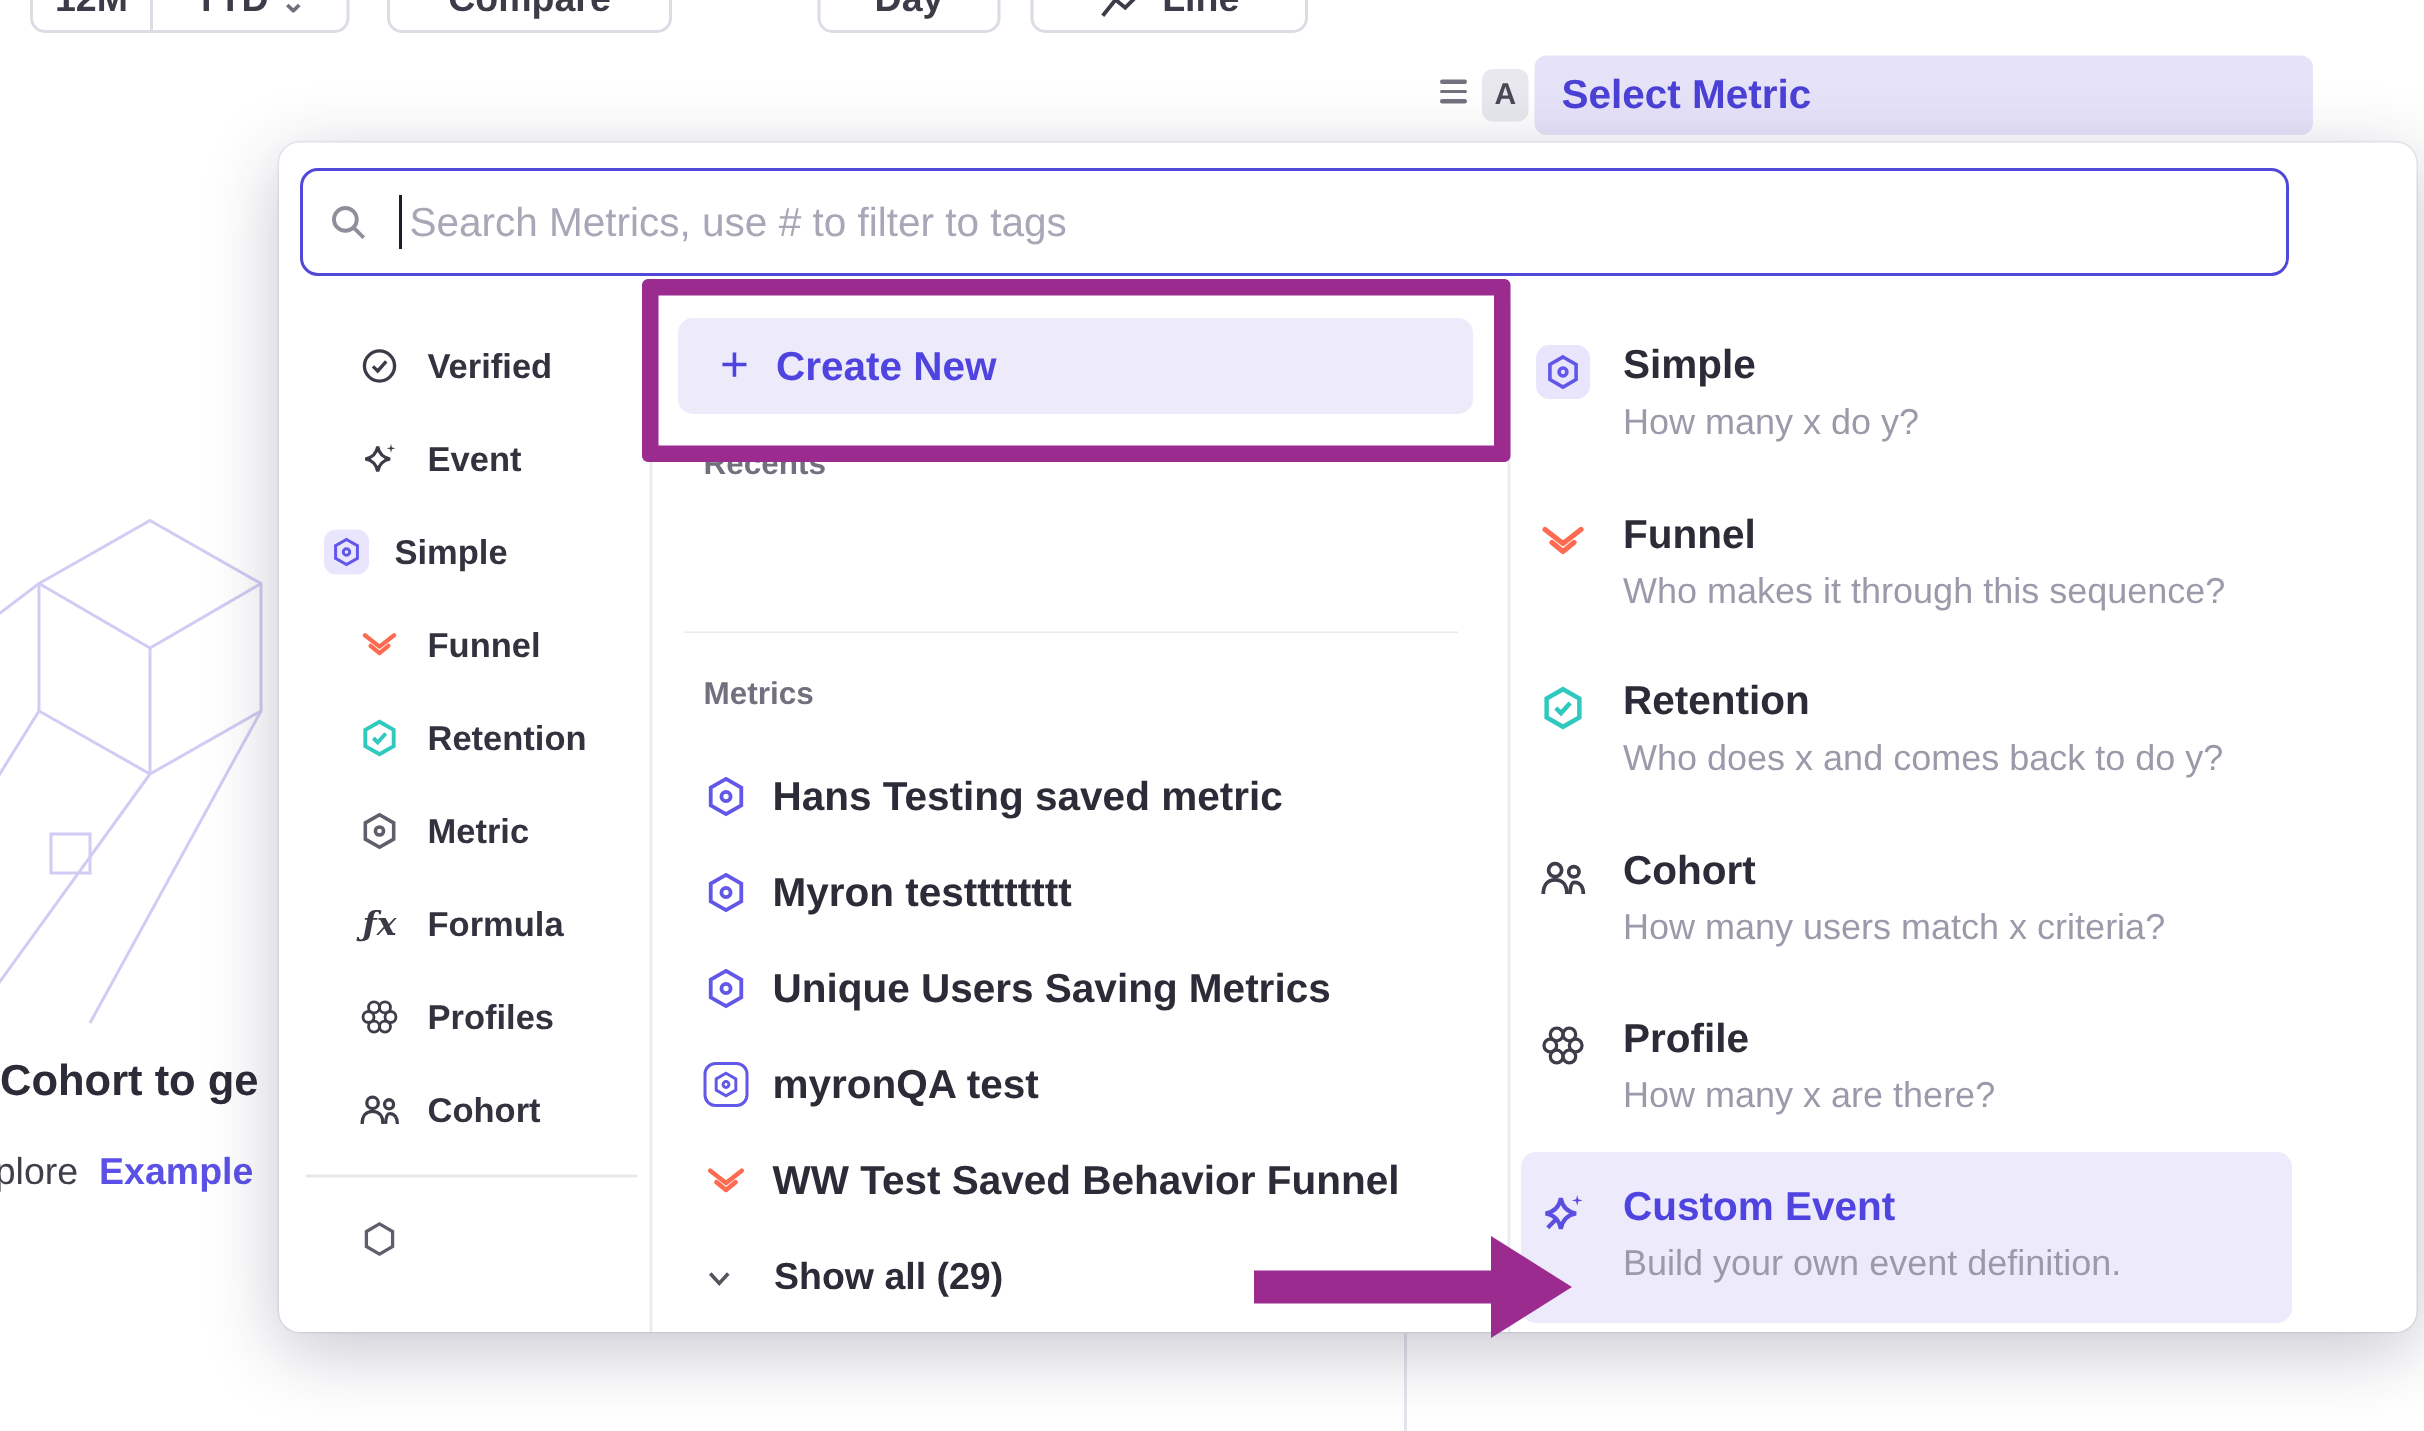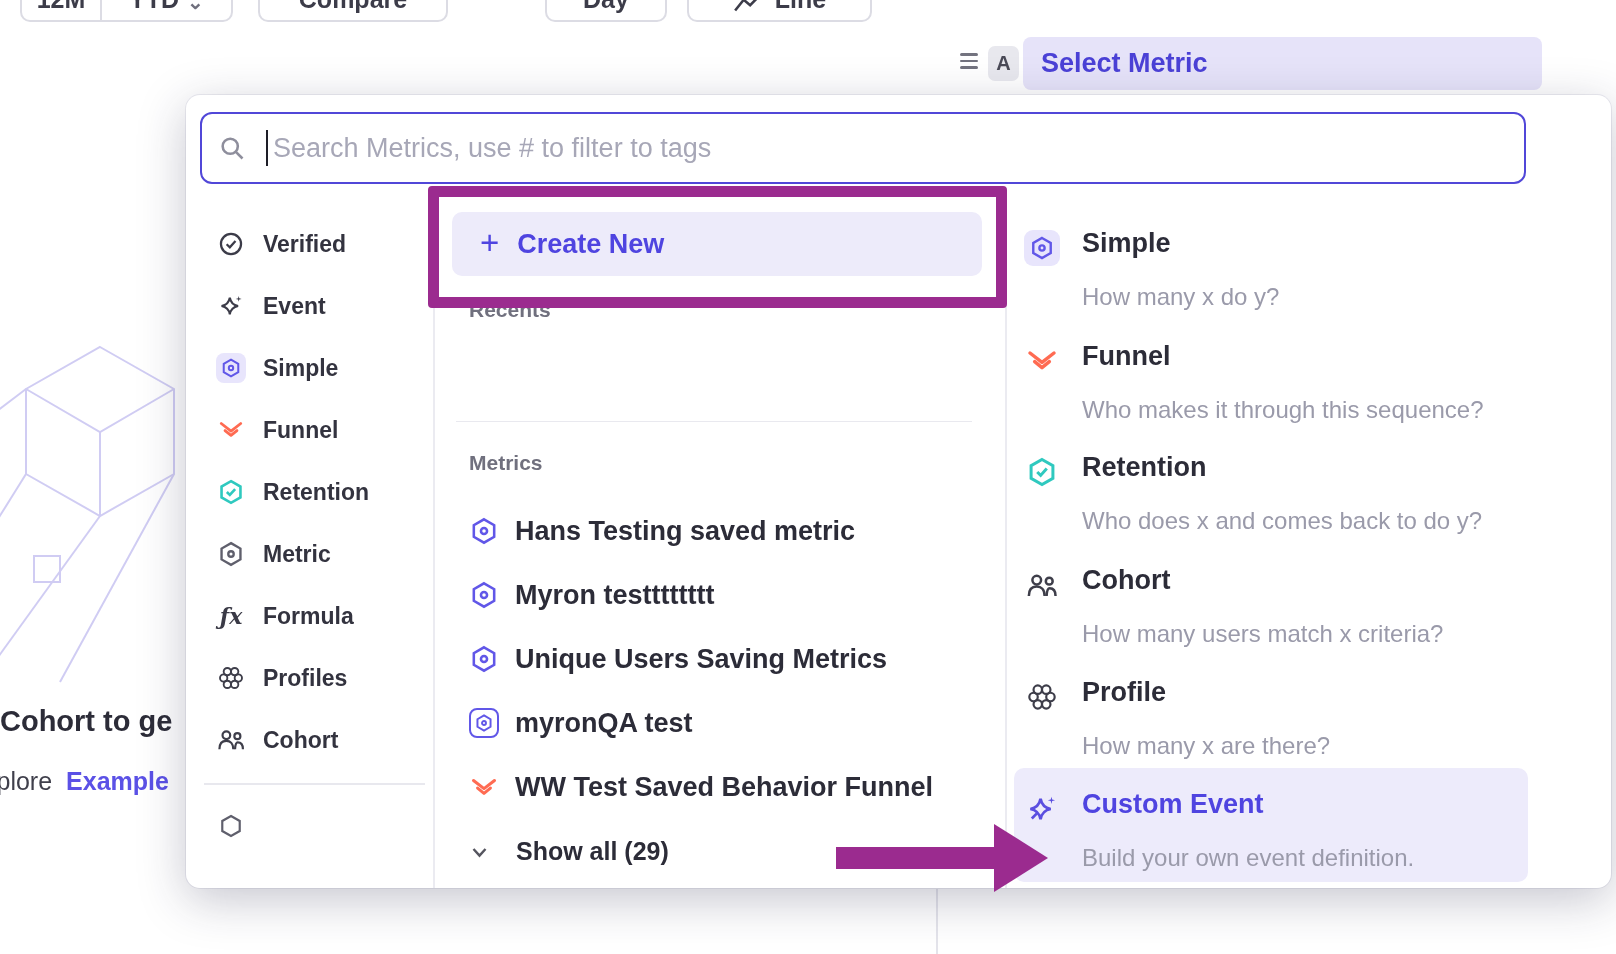--- a/index.html
+++ b/index.html
@@ -46,21 +46,21 @@
   @keyframes blink { 50% { opacity:0; } }
   .ph { font-size:27px; color:#a7a7b7; }
 
   .vdiv { position:absolute; top:106px; height:687px; width:1.5px; background:#ebebf1; }
   .d1 { left:247px; } .d2 { left:819px; }
 
   .sidebar { position:absolute; left:12px; top:118px; width:233px; }
   .side-item { height:62px; display:flex; align-items:center; gap:17px; padding-left:18px; border-radius:9px;
     font-size:23px; font-weight:600; color:#33333f; cursor:pointer; }
   .side-item.active { background:#edebfa; }
-  .side-item .ic { width:30px; height:30px; flex:0 0 30px; display:flex; align-items:center; justify-content:center; }
+  .side-item .ic { width:30px; height:30px; flex:0 0 30px; display:flex; align-items:center; justify-content:center;margin-left:22px; }
   .side-divider { height:1.5px; background:#e8e8ee; margin:12px 6px 10px 6px; }
   .fx { font-style:italic; font-size:22px; font-weight:600; color:#3a3a46; font-family:"DejaVu Serif",serif; }
   .icon-box { width:30px; height:30px; border-radius:8px; background:#e8e5fc; display:flex; align-items:center; justify-content:center; }
   .icon-box.outline { background:#fff; border:2px solid #6157e8; border-radius:8px; }
 
   .create-new { position:absolute; left:266px; top:117px; width:530px; height:64px; background:#edebfa; border:none;
     border-radius:10px; display:flex; align-items:center; gap:18px; padding-left:28px; font-size:27px; font-weight:600;
     color:#4f44e0; font-family:inherit; cursor:pointer; }
   .plus { font-size:33px; font-weight:400; line-height:1; margin-top:-3px; }
 
@@ -78,21 +78,21 @@
   .m-row { height:64px; display:flex; align-items:center; gap:16px; font-size:27px; font-weight:600; color:#2c2c38; cursor:pointer; }
   .m-row .ic { width:30px; height:30px; flex:0 0 30px; display:flex; align-items:center; justify-content:center; }
 
   .show-all { position:absolute; left:285px; top:742px; display:flex; align-items:center; gap:28px;
     font-size:25px; font-weight:600; color:#2c2c38; cursor:pointer; }
 
   .type-row { position:absolute; left:838px; width:495px; display:flex; gap:22px; align-items:flex-start; cursor:pointer; }
   .tr0{top:133px;} .tr1{top:246px;} .tr2{top:357px;} .tr3{top:470px;} .tr4{top:582px;}
   .type-row .t-ic { width:36px; height:36px; flex:0 0 36px; display:flex; align-items:center; justify-content:center; margin-top:2px; }
   .t-title { font-size:27px; font-weight:700; color:#2c2c38; }
-  .t-desc { font-size:24px; color:#9a9aaa; margin-top:24px; }
+  .t-desc { font-size:24px; color:#9a9aaa; margin-top:9px; }
   .custom-wrap { position:absolute; left:828px; top:673px; width:514px; height:114px; background:#edebfb;
     border-radius:10px; cursor:pointer; }
   .custom-wrap .type-row { position:absolute; left:10px; top:21px; }
   .custom-wrap .t-title { color:#4f44e0; }
 
   
   .anno-rect { position:absolute; left:428px; top:186px; width:579px; height:122px; border:11px solid #9b2b8f;
     border-radius:4px; z-index:60; pointer-events:none; }
   .anno-arrow { position:absolute; left:836px; top:824px; z-index:60; pointer-events:none; }
 </style>

